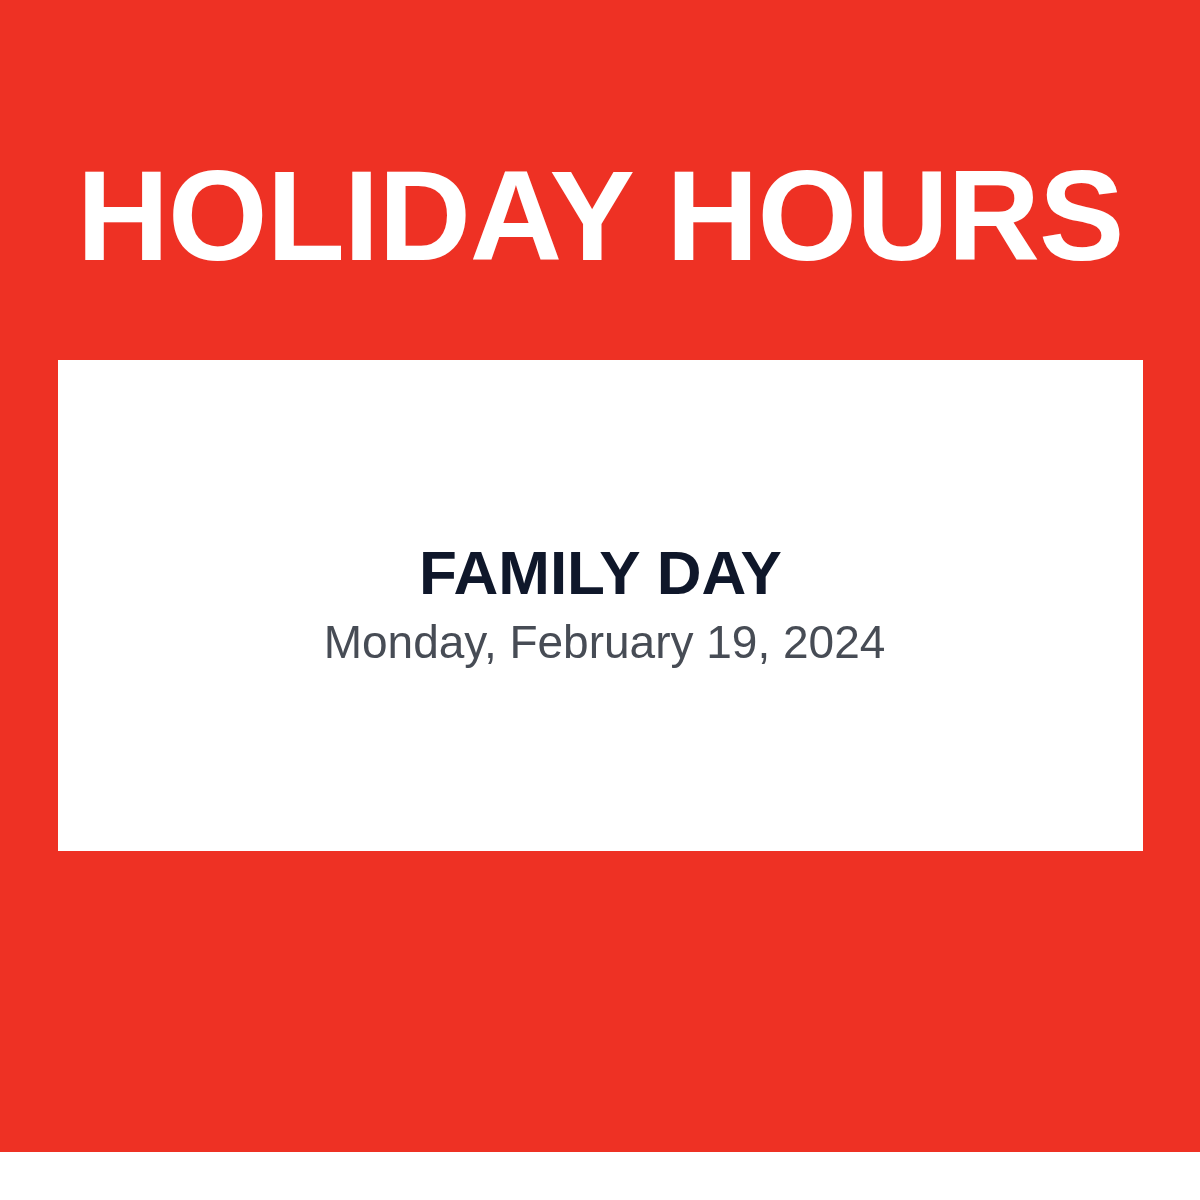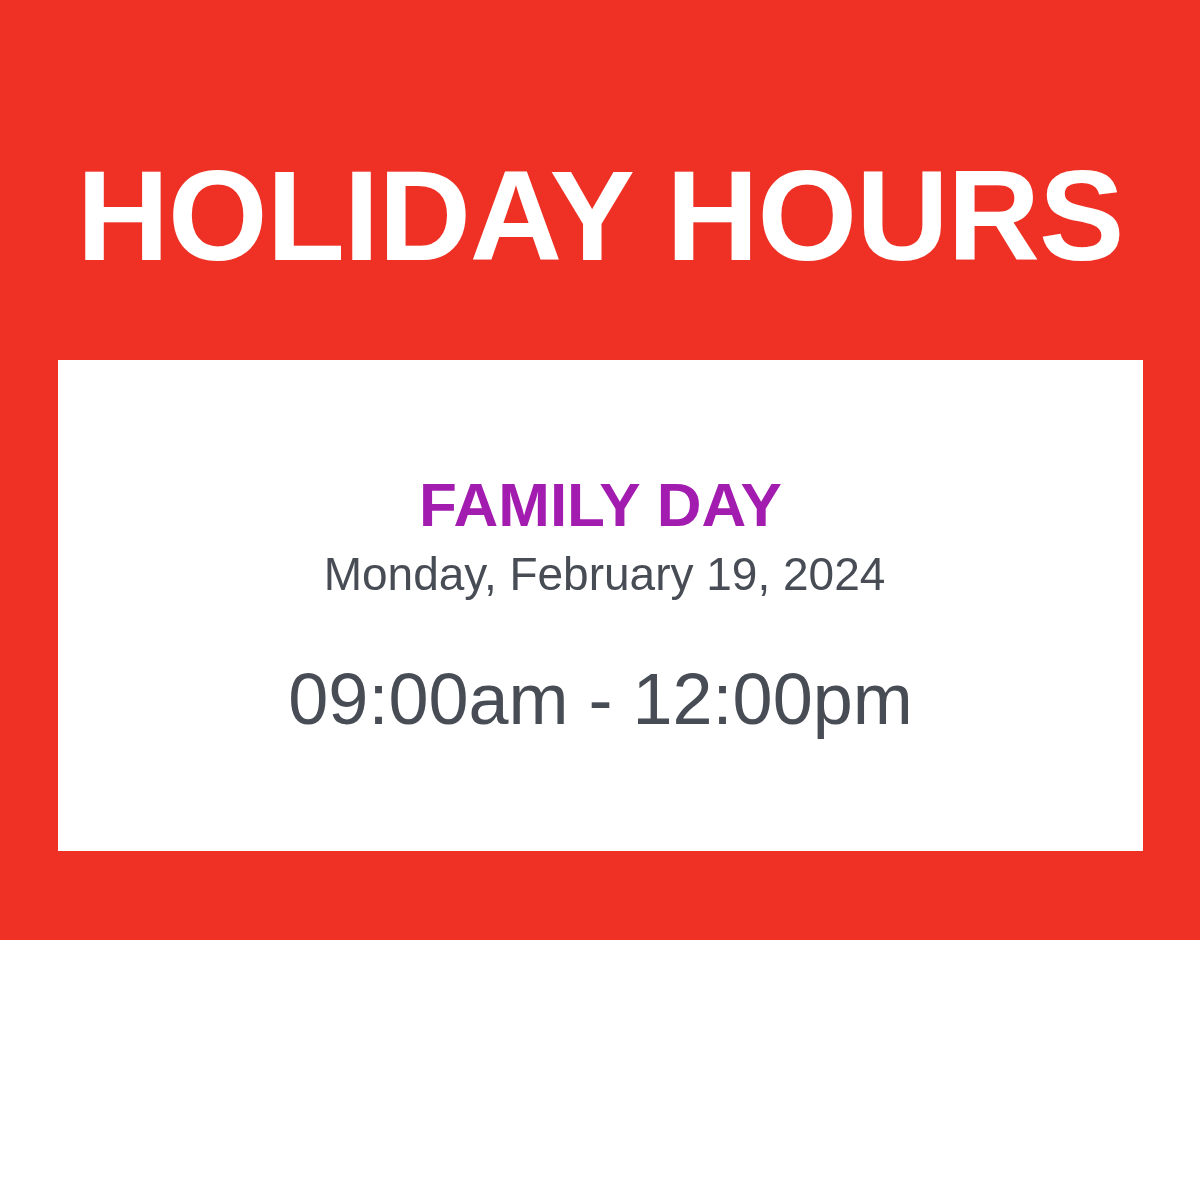--- a/index.html
+++ b/index.html
@@ -9,21 +9,21 @@
   }
   body {
     width: 1200px;
     height: 1200px;
     overflow: hidden;
     font-family: "Liberation Sans", sans-serif;
   }
   #notice-poster {
     position: relative;
     width: 1200px;
-    height: 940px;
+    height: 1152px;
     background: #EE3124;
     box-sizing: border-box;
   }
   
   #poster-headline {
     position: absolute;
     left: 0;
     top: 152px;
     width: 1200px;
     text-align: center;
@@ -50,21 +50,21 @@
     left: 0;
     top: 0;
     width: 100%;
     height: 100%;
     display: flex;
     flex-direction: column;
     align-items: center;
     justify-content: center;
   }
   #event-name {
-    color: #a21caf;
+    color: #0f172a;
     font-family: "Liberation Sans", sans-serif;
     font-weight: bold;
     font-size: 62px;
     line-height: 1.05;
     letter-spacing: 0px;
     white-space: nowrap;
     margin: 0;
     text-align: center;
   }
   #event-date {
@@ -107,18 +107,17 @@
 <body>
 
 <div id="notice-poster">
 
   <div id="poster-headline">HOLIDAY HOURS</div>
 
   <div id="info-card">
     <div id="card-inner">
       <div id="event-name">FAMILY DAY</div>
       <div id="event-date">Monday, February 19, 2024</div>
-      <div id="event-hours">09:00am - 12:00pm</div>
     </div>
   </div>
 
 
 </div>
 
 </body></html>

